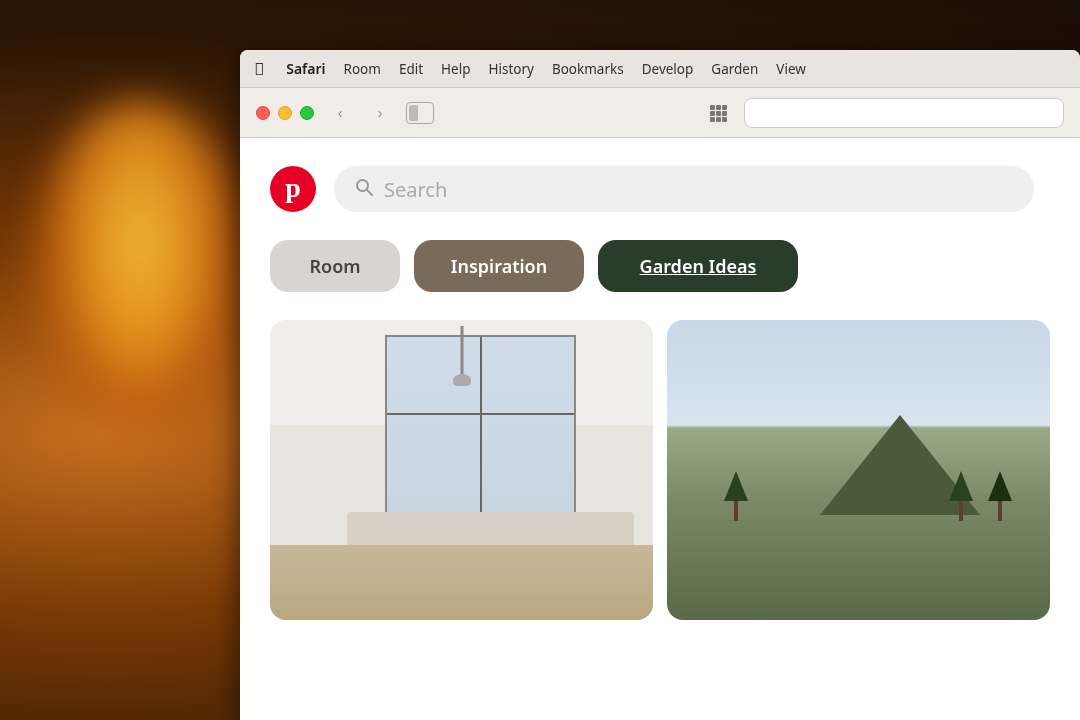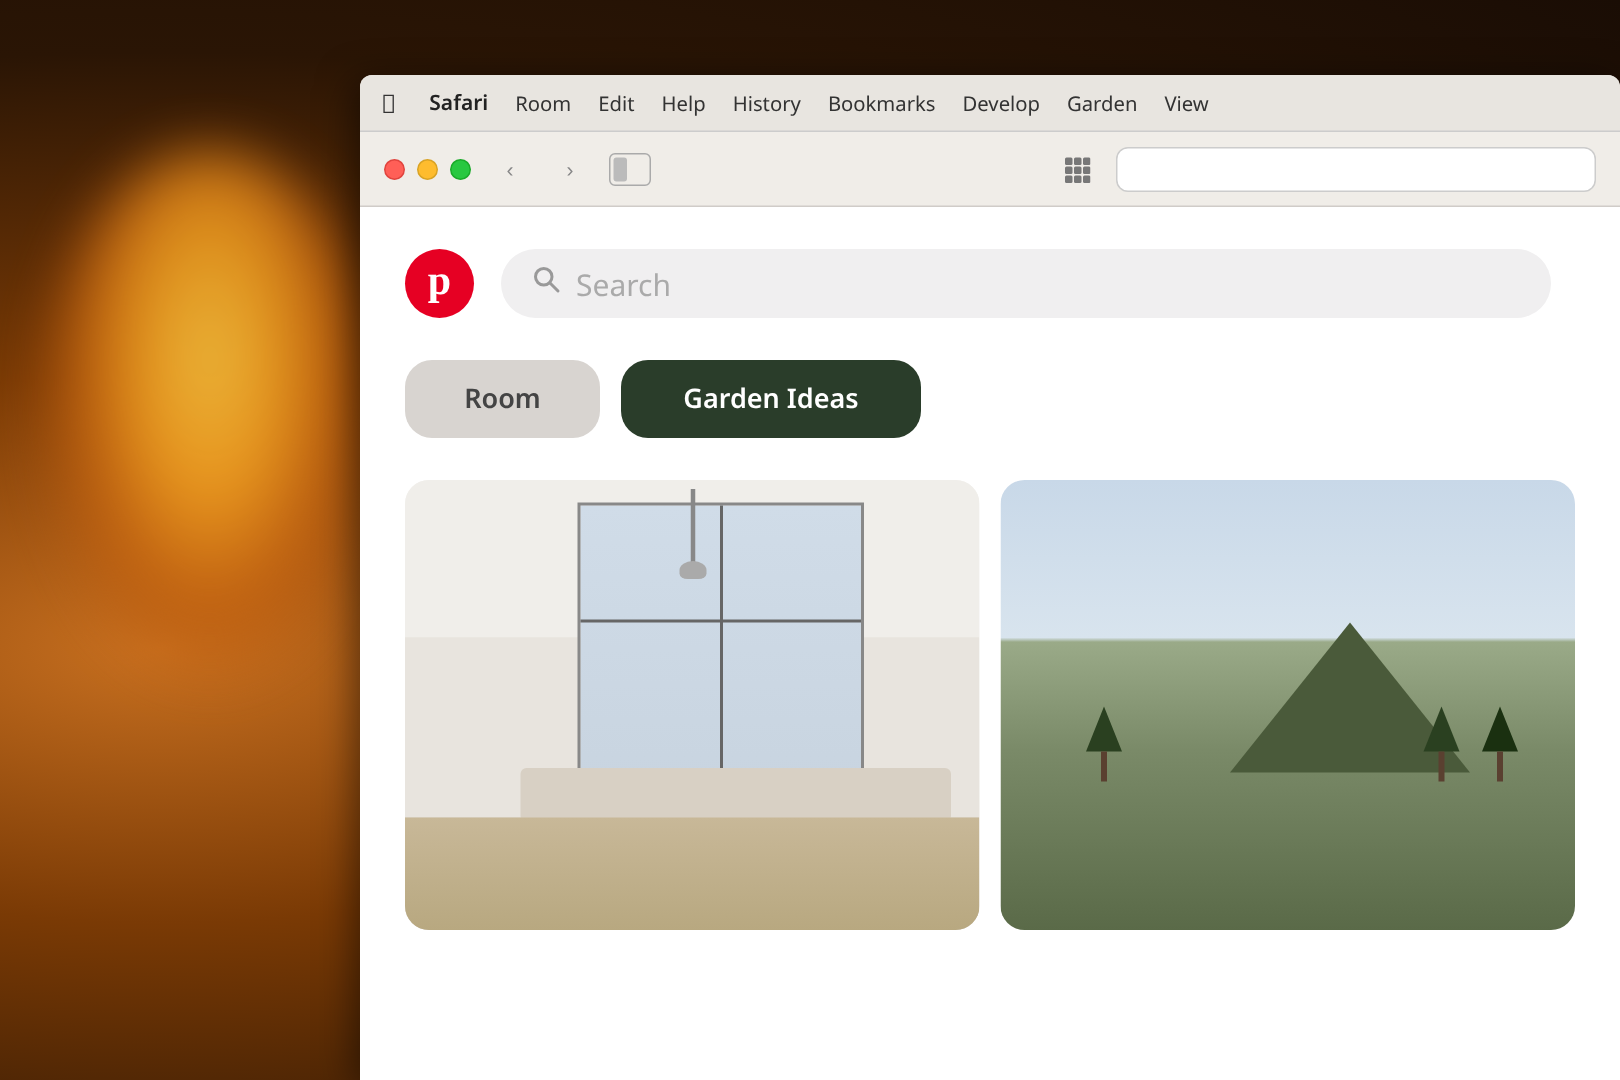--- a/index.html
+++ b/index.html
@@ -260,20 +260,21 @@
     .pill-inspiration {
       background: #7a6a5a;
       color: #fff;
       min-width: 170px;
     }
 
     .pill-garden {
       background: #2a3d2a;
       color: #fff;
       min-width: 200px;
+      text-decoration: underline;
     }
 
     
     .image-grid {
       display: flex;
       gap: 14px;
     }
 
     .image-card {
       border-radius: 16px;
@@ -489,20 +490,23 @@
             </svg>
           </span>
           <span class="search-text">Search</span>
         </div>
       </div>
 
       <div class="category-pills">
         <div class="pill pill-room">
           <span>Room</span>
         </div>
+        <div class="pill pill-inspiration">
+          <span>Inspiration</span>
+        </div>
         <div class="pill pill-garden">
           <span>Garden Ideas</span>
         </div>
       </div>
 
       <div class="image-grid">
 
         <div class="image-card">
           <div class="room-scene">
             <div class="room-ceiling"></div>

